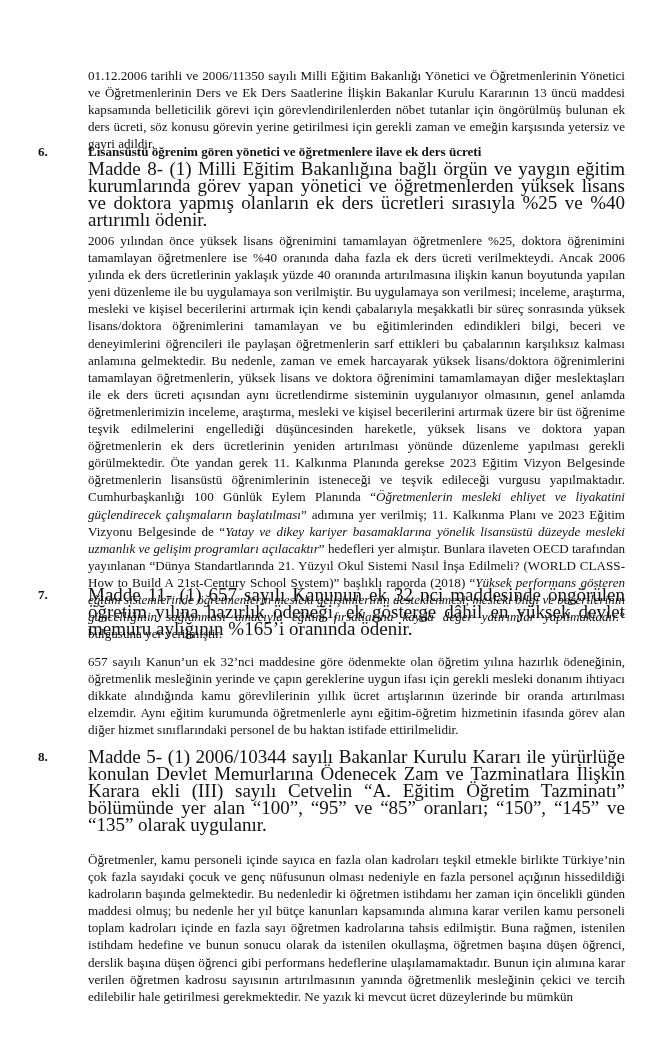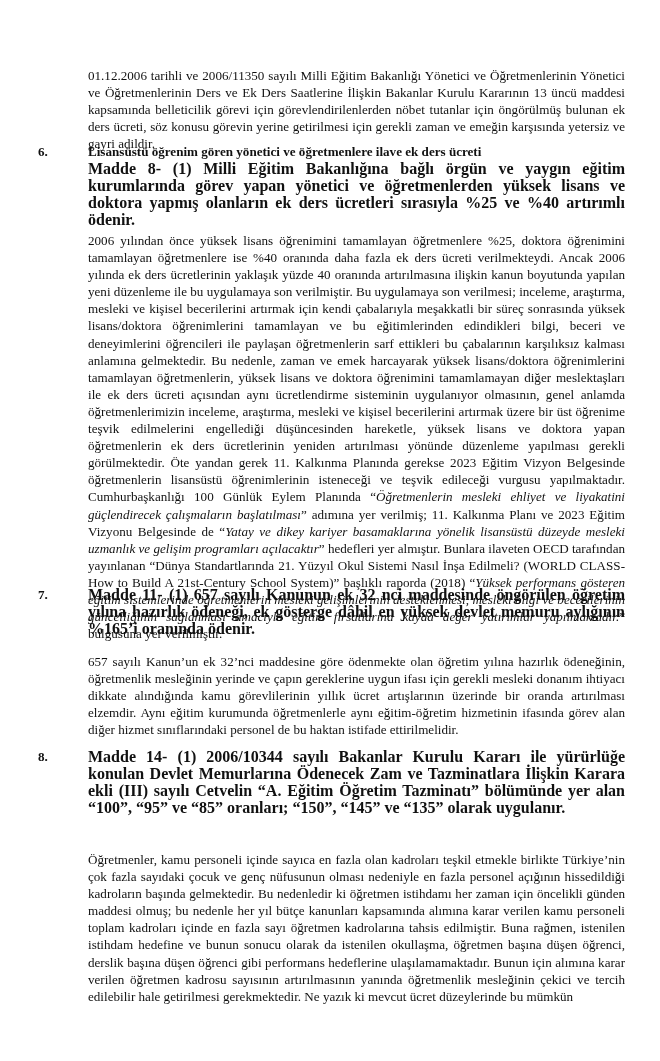--- a/index.html
+++ b/index.html
@@ -3,21 +3,21 @@
 <meta charset="utf-8">
 <style>
   html, body { margin: 0; padding: 0; background: #ffffff; }
   body { width: 660px; height: 1061px; overflow: hidden; position: relative;
          font-family: "Liberation Serif", "DejaVu Serif", serif; color: #111; }
   .page { position: absolute; left: 0; top: 0; width: 660px; height: 1061px; }
   .block { position: absolute; left: 88px; width: 537px; font-size: 13.1px; line-height: 17.1px; text-align: justify; }
   .block p { margin: 0; }
   .num { position: absolute; left: 38px; font-size: 13.1px; line-height: 17.1px; font-weight: bold; }
   .heading { font-weight: bold; text-align: left; }
-  .article { font-weight: bold; font-size: 16px; }
+  .article { font-weight: normal; font-size: 19px; }
   i { font-style: italic; }
 </style>
 </head>
 <body>
 
 <div class="page">
 
   <div class="block" style="top:26px;margin-top:41px;">
     <p>01.12.2006 tarihli ve 2006/11350 sayılı Milli Eğitim Bakanlığı Yönetici ve Öğretmenlerinin Yönetici ve Öğretmenlerinin Ders ve Ek Ders Saatlerine İlişkin Bakanlar Kurulu Kararının 13 üncü maddesi kapsamında belleticilik görevi için görevlendirilenlerden nöbet tutanlar için öngörülmüş bulunan ek ders ücreti, söz konusu görevin yerine getirilmesi için gerekli zaman ve emeğin karşısında yetersiz ve gayri adildir.</p>
   </div>
@@ -34,19 +34,19 @@
   <div class="num" style="top:586px;">7.</div>
   <div class="block" style="top:586px;">
     <p class="article" style="text-align:justify;">Madde 11- (1) 657 sayılı Kanunun ek 32 nci maddesinde öngörülen öğretim yılına hazırlık ödeneği, ek gösterge dâhil en yüksek devlet memuru aylığının %165’i oranında ödenir.</p>
   </div>
   <div class="block" style="top:653px;">
     <p>657 sayılı Kanun’un ek 32’nci maddesine göre ödenmekte olan öğretim yılına hazırlık ödeneğinin, öğretmenlik mesleğinin yerinde ve çapın gereklerine uygun ifası için gerekli mesleki donanım ihtiyacı dikkate alındığında kamu görevlilerinin yıllık ücret artışlarının üzerinde bir oranda artırılması elzemdir. Aynı eğitim kurumunda öğretmenlerle aynı eğitim-öğretim hizmetinin ifasında görev alan diğer hizmet sınıflarındaki personel de bu haktan istifade ettirilmelidir.</p>
   </div>
 
   <div class="num" style="top:748px;">8.</div>
   <div class="block" style="top:748px;">
-    <p class="article" style="text-align:justify;">Madde 14- (1) 2006/10344 sayılı Bakanlar Kurulu Kararı ile yürürlüğe konulan Devlet Memurlarına Ödenecek Zam ve Tazminatlara İlişkin Karara ekli (III) sayılı Cetvelin “A. Eğitim Öğretim Tazminatı” bölümünde yer alan “100”, “95” ve “85” oranları; “150”, “145” ve “135” olarak uygulanır.</p>
+    <p class="article" style="text-align:justify;">Madde 5- (1) 2006/10344 sayılı Bakanlar Kurulu Kararı ile yürürlüğe konulan Devlet Memurlarına Ödenecek Zam ve Tazminatlara İlişkin Karara ekli (III) sayılı Cetvelin “A. Eğitim Öğretim Tazminatı” bölümünde yer alan “100”, “95” ve “85” oranları; “150”, “145” ve “135” olarak uygulanır.</p>
   </div>
   <div class="block" style="top:851px;font-family:Liberation Serif, serif;">
     <p>Öğretmenler, kamu personeli içinde sayıca en fazla olan kadroları teşkil etmekle birlikte Türkiye’nin çok fazla sayıdaki çocuk ve genç nüfusunun olması nedeniyle en fazla personel açığının hissedildiği kadroların başında gelmektedir. Bu nedenledir ki öğretmen istihdamı her zaman için öncelikli günden maddesi olmuş; bu nedenle her yıl bütçe kanunları kapsamında alımına karar verilen kamu personeli toplam kadroları içinde en fazla sayı öğretmen kadrolarına tahsis edilmiştir. Buna rağmen, istenilen istihdam hedefine ve bunun sonucu olarak da istenilen okullaşma, öğretmen başına düşen öğrenci, derslik başına düşen öğrenci gibi performans hedeflerine ulaşılamamaktadır. Bunun için alımına karar verilen öğretmen kadrosu sayısının artırılmasının yanında öğretmenlik mesleğinin çekici ve tercih edilebilir hale getirilmesi gerekmektedir. Ne yazık ki mevcut ücret düzeylerinde bu mümkün</p>
   </div>
 
 </div>
 
 </body></html>

